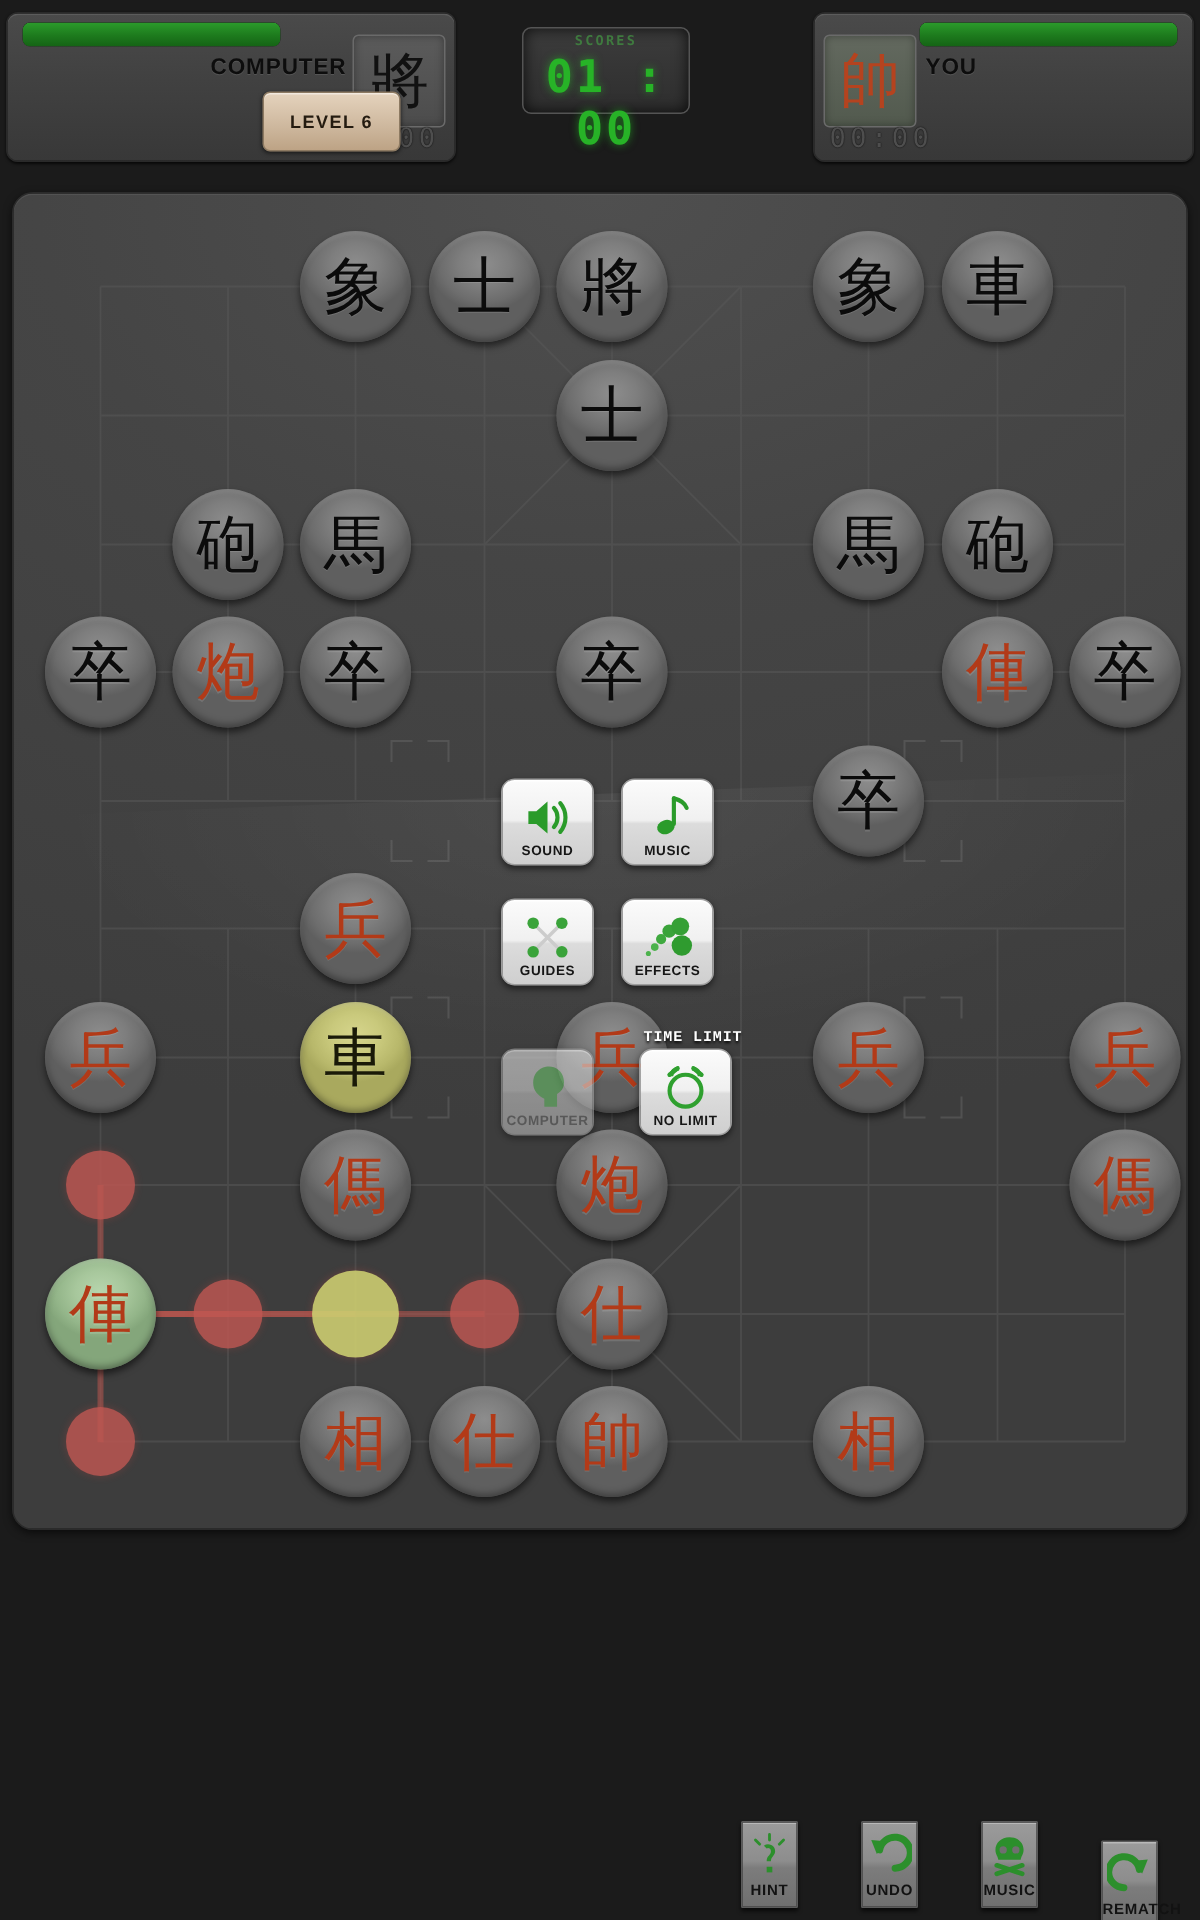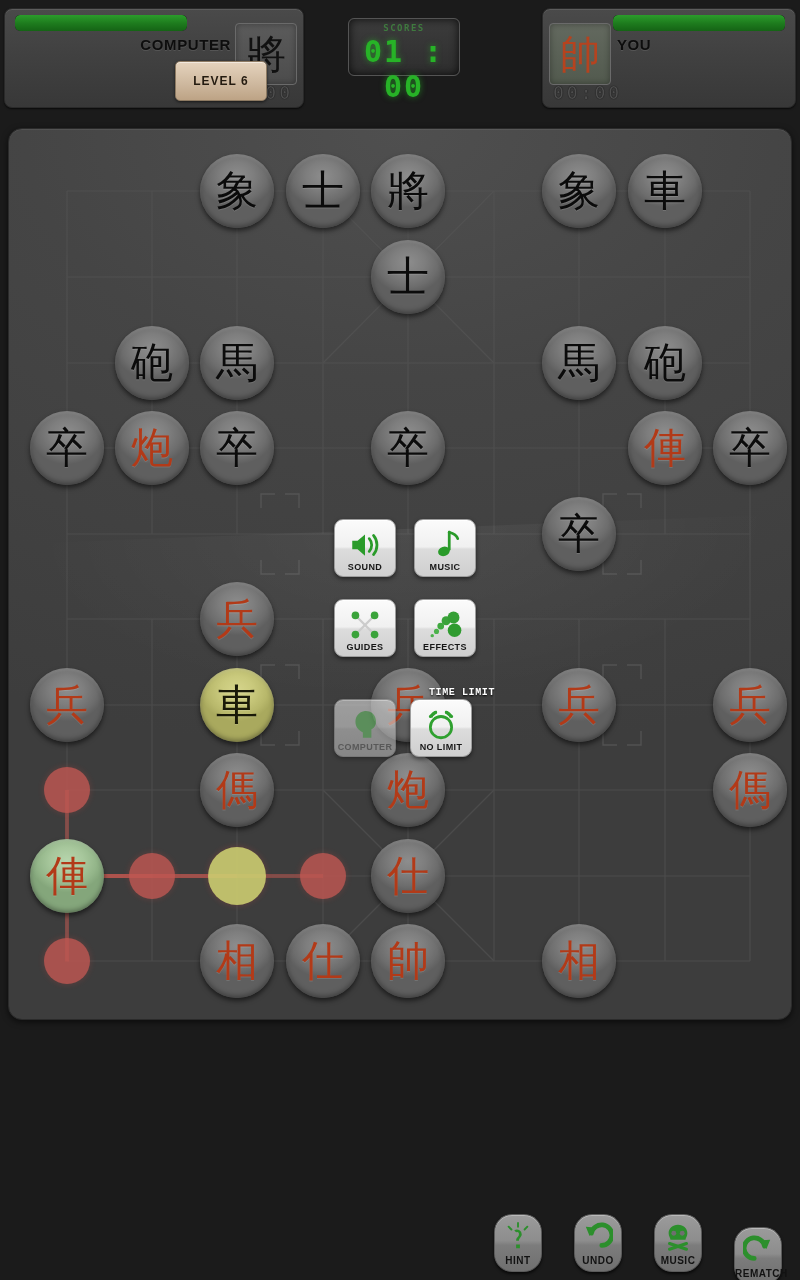--- a/index.html
+++ b/index.html
@@ -167,21 +167,21 @@
   .sbtn.disabled .slabel { color: #6a6a6a; }
   .sicon { width: 34px; height: 34px; margin-top: 3px; }
   #timelimit-label {
     position: absolute; font-size: 10px; font-weight: bold; color: #fff;
     letter-spacing: .6px; text-shadow: 0 1px 2px #000;
   }
 
   
   #bottombar { position: absolute; left: 0; top: 1208px; width: 800px; height: 72px; }
   .tbtn {
-    position: absolute; width: 48px; height: 58px; border-radius: 18px;
+    position: absolute; width: 38px; height: 58px; border-radius: 1px;
     background: linear-gradient(180deg,#9b9b9b 0%, #8d8d8d 46%, #7c7c7c 54%, #6f6f6f 100%);
     border: 1px solid #5b5b5b;
     box-shadow: 0 2px 3px rgba(0,0,0,.7), inset 0 1px 0 rgba(255,255,255,.3);
     text-decoration: underline;
   }
   .tbtn .tlabel {
     position: absolute; bottom: 5px; left: 0; width: 100%; text-align: center;
     font-size: 10px; font-weight: bold; color: #121212; letter-spacing: .5px;
   }
   .tbtn .ticon {
@@ -365,21 +365,21 @@
 
       <div class="sbtn disabled" style="left:325px; top:570px;">
         <svg class="sicon" viewBox="0 0 32 32">
           <path d="M22 28V20c4-2 5-6 4-10-1-5-6-8-11-7-5 1-8 5-8 10 0 5 3 8 7 10v5z" fill="#6ec06e"></path>
         </svg>
         <span class="slabel">COMPUTER</span>
       </div>
 
       <div id="timelimit-label" style="left:420px; top:558px;font-family:Liberation Mono, monospace;">TIME LIMIT</div>
 
-      <div class="sbtn" style="left:401px; top:570px;">
+      <div class="sbtn" style="left:417px; top:570px;">
         <svg class="sicon" viewBox="0 0 32 32">
           <circle cx="16" cy="18" r="10" fill="none" stroke="#2fa02f" stroke-width="2.6"></circle>
           <path d="M6 8l5-4 M26 8l-5-4" stroke="#2fa02f" stroke-width="2.8" stroke-linecap="round"></path>
           <path d="M7 9a5 5 0 015-5 M25 9a5 5 0 00-5-5" stroke="#2fa02f" stroke-width="2.6" fill="none"></path>
         </svg>
         <span class="slabel">NO LIMIT</span>
       </div>
     </div>
   </div>
 

